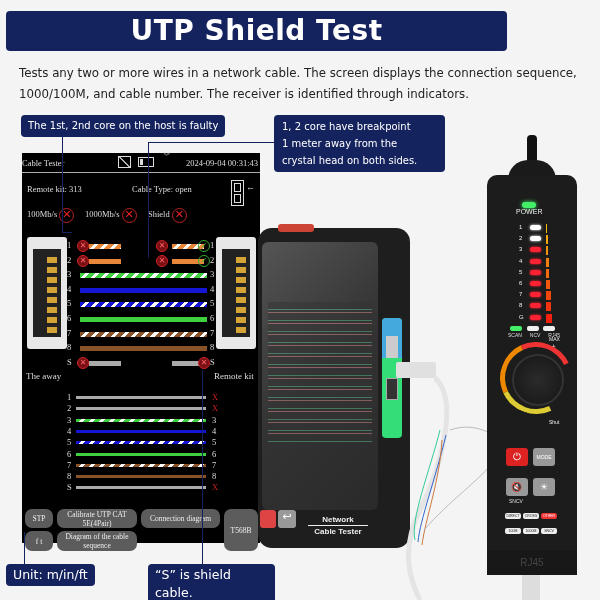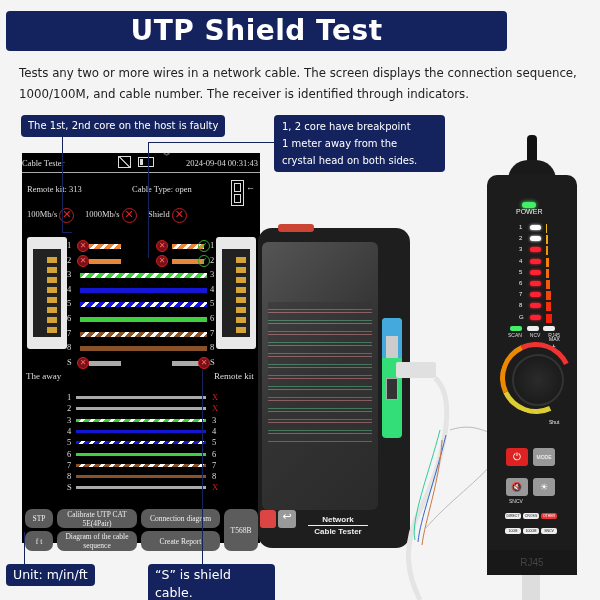--- a/index.html
+++ b/index.html
@@ -159,21 +159,20 @@
       <div class="wire" style="left: 54px; width: 130px; height: 3px; top: 333.4px; background: rgb(170, 170, 170);"></div>
       <div class="num" style="left: 190px; top: 329.4px; color: rgb(204, 34, 34);">X</div>
     </div>
 
   <div class="btn" style="left:3px;top:356px;width:28px;height:19px">STP</div>
   <div class="btn" style="left:35px;top:356px;width:80px;height:19px">Calibrate UTP CAT 5E(4Pair)</div>
   <div class="btn" style="left:119px;top:356px;width:79px;height:19px">Connection diagram</div>
   <div class="btn" style="left:202px;top:356px;width:34px;height:42px">T568B</div>
   <div class="btn" style="left:3px;top:378px;width:28px;height:20px">f t</div>
   <div class="btn" style="left:35px;top:378px;width:80px;height:20px">Diagram of the cable sequence</div>
-  <div class="btn" style="left:119px;top:378px;width:79px;height:20px">Create Report</div>
 </div>
 
 <div class="cline" style="left:62px;top:133px;width:1px;height:100px"></div>
 <div class="cline" style="left:62px;top:232px;width:10px;height:1px"></div>
 <div class="cline" style="left:148px;top:142px;width:126px;height:1px"></div>
 <div class="cline" style="left:148px;top:142px;width:1px;height:116px"></div>
 <div class="cline" style="left:24px;top:532px;width:1px;height:32px"></div>
 <div class="cline" style="left:202px;top:370px;width:1px;height:194px"></div>
 
 <div class="dev">

